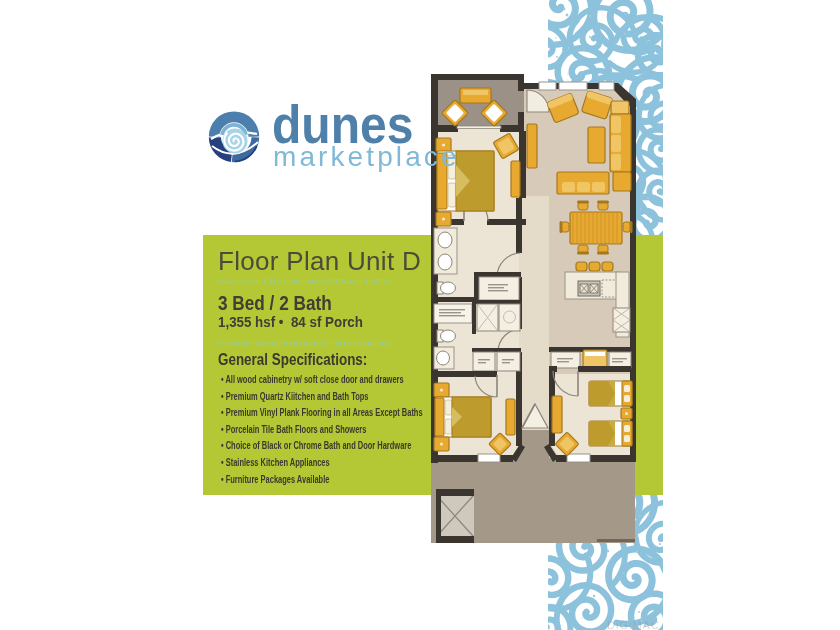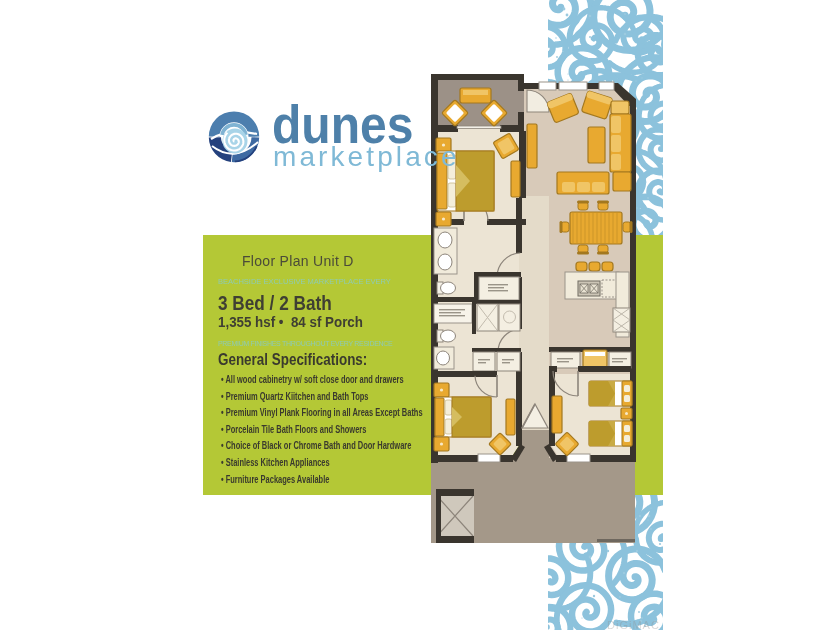--- a/index.html
+++ b/index.html
@@ -512,21 +512,21 @@
       <path d="M220.2 134.6 A14.0 14.0 0 0 1 247.8 134.6 L244.3 135.2 A10.5 10.5 0 0 0 223.7 135.2 Z" fill="#7fb3d3"></path>
       <circle cx="235" cy="141" r="12.5" fill="#a8d4e8"></circle>
       <path d="M234.4 141.5 L234.3 141.5 L234.1 141.5 L234.0 141.4 L233.9 141.3 L233.8 141.2 L233.7 141.0 L233.6 140.9 L233.5 140.7 L233.5 140.5 L233.5 140.3 L233.5 140.1 L233.6 139.8 L233.6 139.6 L233.8 139.4 L233.9 139.2 L234.1 139.0 L234.3 138.8 L234.5 138.7 L234.8 138.5 L235.1 138.5 L235.4 138.4 L235.8 138.4 L236.1 138.4 L236.4 138.5 L236.8 138.6 L237.1 138.8 L237.4 139.0 L237.7 139.2 L238.0 139.5 L238.2 139.8 L238.4 140.2 L238.6 140.6 L238.7 141.0 L238.7 141.5 L238.8 141.9 L238.7 142.4 L238.6 142.8 L238.4 143.3 L238.2 143.8 L237.9 144.2 L237.6 144.6 L237.2 144.9 L236.7 145.2 L236.2 145.5 L235.7 145.7 L235.2 145.8 L234.6 145.9 L234.0 145.9 L233.4 145.8 L232.8 145.7 L232.2 145.5 L231.7 145.2 L231.1 144.8 L230.6 144.4 L230.2 143.9 L229.8 143.4 L229.5 142.8 L229.2 142.1 L229.1 141.4 L229.0 140.7 L228.9 140.0 L229.0 139.3 L229.2 138.6 L229.4 137.8 L229.8 137.2 L230.2 136.5 L230.7 135.9 L231.3 135.4 L231.9 134.9 L232.6 134.5 L233.4 134.2 L234.2 133.9 L235.0 133.8 L235.9 133.8 L236.8 133.8 L237.6 134.0 L238.5 134.3 L239.3 134.7 L240.0 135.2 L240.8 135.7 L241.4 136.4 L242.0 137.1 L242.5 137.9 L242.9 138.8 L243.1 139.7 L243.3 140.7 L243.4 141.7 L243.3 142.7 L243.2 143.7 L242.9 144.7 L242.5 145.6 L241.9 146.5 L241.3 147.3 L240.6 148.1 L239.7 148.8 L238.8 149.4 L237.8 149.8 L236.8 150.2 L235.7 150.4 L234.6 150.5 L233.4 150.5 L232.3 150.3 L231.2 150.0 L230.1 149.6 L229.1 149.1 L228.1 148.4 L227.2 147.6 L226.5 146.7 L225.8 145.7 L225.2 144.6 L224.8 143.4 L224.5 142.2 L224.3 141.0 L224.3 139.7 L224.4 138.4 L224.7 137.2 L225.2 135.9 L225.8 134.8 L226.5 133.7 L227.4 132.7" fill="none" stroke="#ffffff" stroke-width="2.1"></path>
     </g>
 </svg>
 
 <div class="abs" style="left:272px;top:97px;font-size:54px;font-weight:bold;color:#4e80a9;line-height:54px;transform:scaleX(0.89);transform-origin:0 0;">dunes</div>
 
 <div class="abs" style="left:273px;top:147px;font-size:28px;color:#7fb9d6;line-height:20px;letter-spacing:3.1px;">marketplace</div>
 
-<div class="abs" style="left:218px;top:250px;font-size:14px;color:#4b4b39;line-height:22px;letter-spacing:0.3px;margin-left:24px;">Floor Plan Unit D</div>
+<div class="abs" style="left:218px;top:250px;font-size:26px;color:#4b4b39;line-height:22px;letter-spacing:0.3px;">Floor Plan Unit D</div>
 
 <div class="abs" style="left:218px;top:277px;font-size:7.5px;color:#85cbd1;letter-spacing:0px;opacity:0.8;">BEACHSIDE EXCLUSIVE MARKETPLACE EVERY</div>
 
 <div class="abs" style="left:218px;top:293px;font-size:20px;font-weight:bold;color:#3f3f33;line-height:21px;transform:scaleX(0.86);transform-origin:0 0;">3 Bed / 2 Bath</div>
 
 <div class="abs" style="left:218px;top:314px;font-size:15px;font-weight:bold;color:#3f3f33;line-height:16px;transform:scaleX(0.89);transform-origin:0 0;">1,355 hsf •&nbsp; 84 sf Porch</div>
 
 <div class="abs" style="left:218px;top:340px;font-size:7px;color:#85cbd1;letter-spacing:-0.3px;opacity:0.8;">PREMIUM FINISHES THROUGHOUT EVERY RESIDENCE</div>
 
 <div class="abs" style="left:218px;top:351px;font-size:17px;font-weight:bold;color:#3a3a2e;line-height:18px;transform:scaleX(0.79);transform-origin:0 0;">General Specifications:</div>

